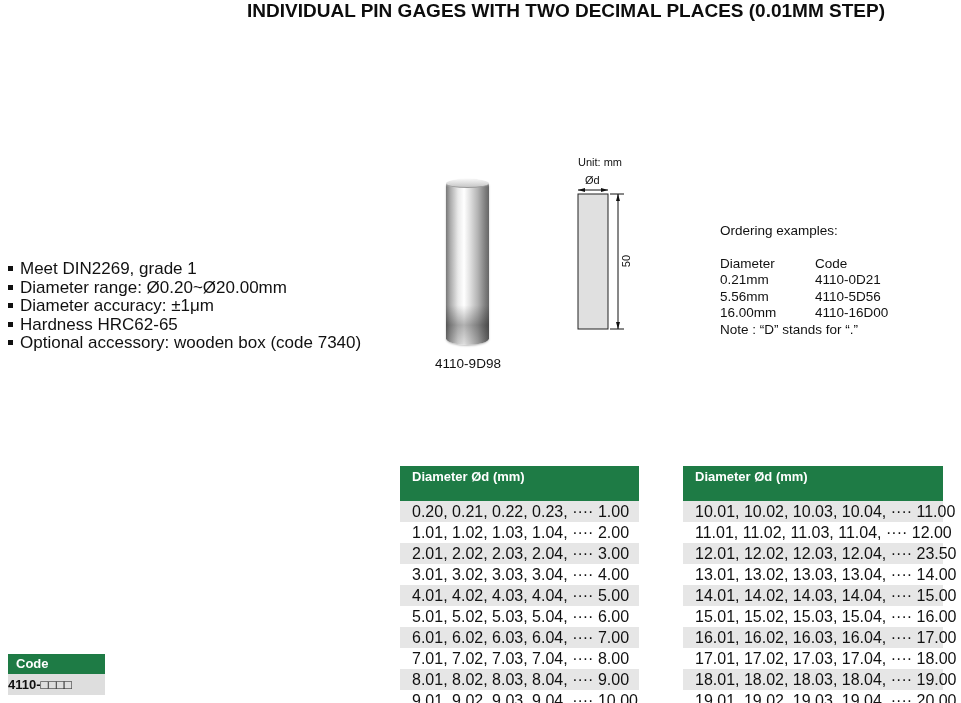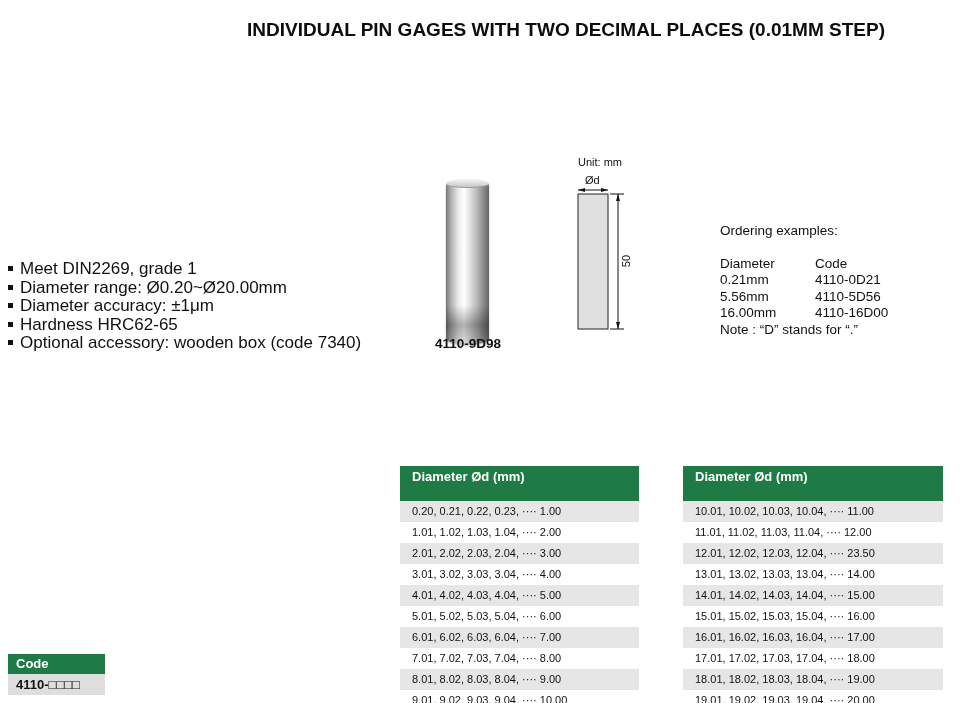--- a/index.html
+++ b/index.html
@@ -8,21 +8,21 @@
     position: relative;
     width: 961px;
     height: 703px;
     background: #ffffff;
     font-family: "Liberation Sans", sans-serif;
     color: #111;
     overflow: hidden;
   }
   .title {
     position: absolute;
-    left: 175px; right: 4px; top: 19px;
+    left: 175px; right: 4px; top: 0;
     text-align: center;
     font-size: 19px;
     font-weight: bold;
     color: #0d0d0d;
     white-space: nowrap;
   }
   
   .features {
     position: absolute;
     left: 8px; top: 260px;
@@ -55,25 +55,25 @@
   .pin-cap {
     position: absolute;
     left: 0; top: 0;
     width: 43px; height: 9px;
     border-radius: 50%;
     background: linear-gradient(180deg, #f6f6f6, #c7c7c7);
     border-bottom: 1px solid #9a9a9a;
   }
   .pin-label {
     position: absolute;
-    left: 418px; top: 336px;
+    left: 418px; top: 356px;
     width: 100px;
     text-align: center;
     font-size: 13.5px;
-    font-weight: bold;
+    font-weight: normal;
     white-space: nowrap;
   }
   
   .drawing { position: absolute; left: 560px; top: 153px; }
   .drawing text { font-family: "Liberation Sans", sans-serif; font-size: 11px; fill: #111; }
   
   .ordering {
     position: absolute;
     left: 720px; top: 223px;
     width: 220px;
@@ -95,21 +95,21 @@
     background: #1e7b45;
     color: #ffffff;
     font-weight: bold;
     font-size: 13px;
     height: 35px; line-height: 21px;
     padding-left: 12px;
     white-space: nowrap;
   }
   .trow {
     height: 21px; line-height: 21px;
-    font-size: 11px;
+    font-size: 16px;
     padding-left: 12px;
     white-space: nowrap;
     background: #ffffff;
     color: #111;
   }
   .dtable .trow:nth-child(even) { background: #e6e6e6; }
   
   .codeblock { position: absolute; left: 8px; top: 654px; width: 97px; }
   .codehead {
     background: #1e7b45;
@@ -117,21 +117,20 @@
     font-weight: bold;
     font-size: 13px;
     height: 20px; line-height: 20px;
     padding-left: 8px;
   }
   .codeval {
     background: #dedede;
     font-weight: bold;
     font-size: 13px;
     height: 21px; line-height: 21px;
-    padding-left: 8px;
     white-space: nowrap;
   }
 </style>
 </head>
 <body>
 
 <div class="page">
 
   <h1 class="title">INDIVIDUAL PIN GAGES WITH TWO DECIMAL PLACES (0.01MM STEP)</h1>
 

